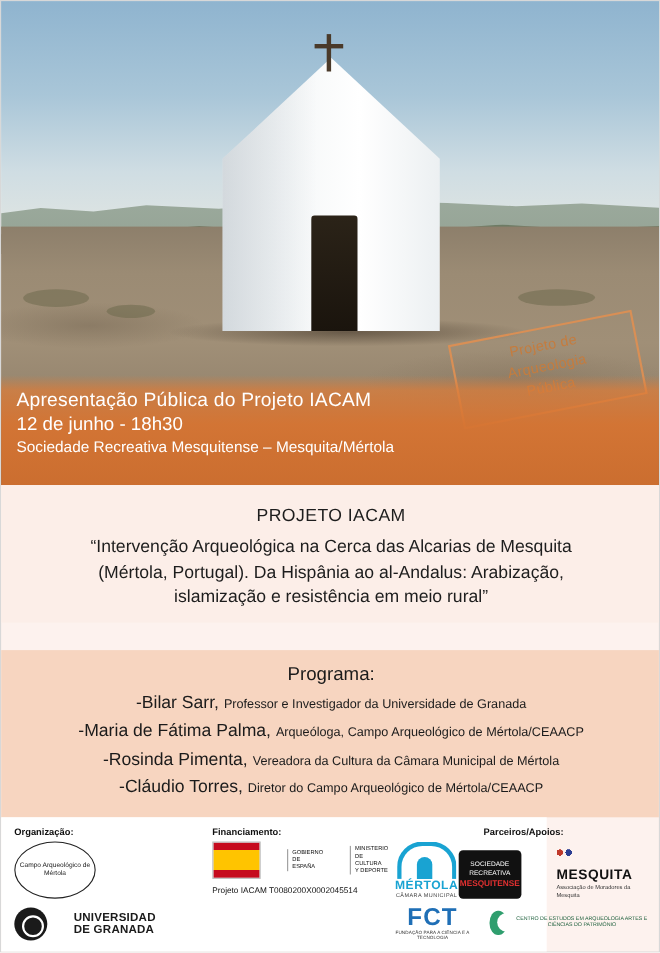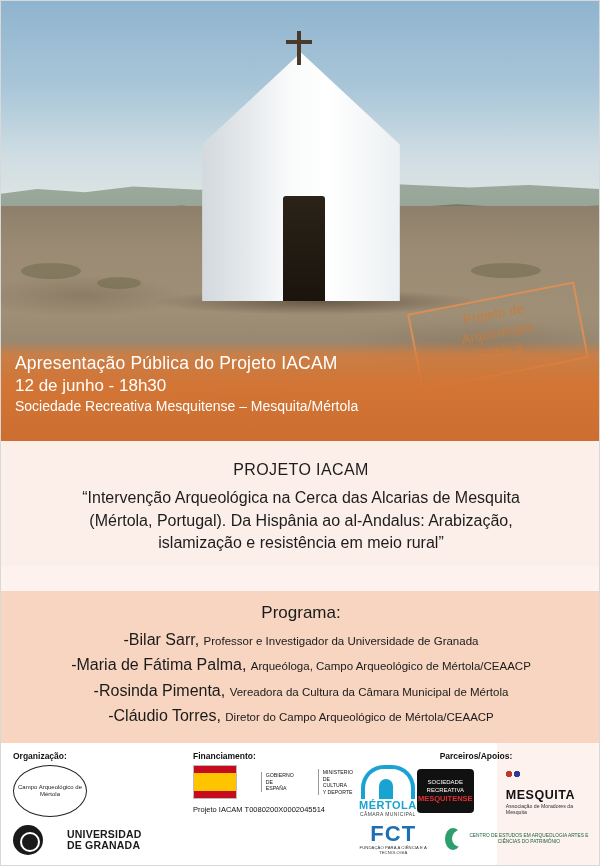--- a/index.html
+++ b/index.html
@@ -330,21 +330,21 @@
   .cm-crescent {
     width: 22px; height: 22px; border-radius: 50%;
     background: #2f9e6e; position: relative;
   }
   .cm-crescent:after {
     content: ""; position: absolute; left: 7px; top: 2px;
     width: 17px; height: 17px; border-radius: 50%; background: #fff;
   }
   .cm-text { font-size: 4.8px; color: #1b5e3a; line-height: 1.3; }
 
-  .par-row-1 { display: flex; align-items: center; justify-content: center; }
+  .par-row-1 { display: flex; align-items: flex-end; justify-content: center; }
   .par-row-2 { display: flex; align-items: center; justify-content: space-between; gap: 18px; margin-top: 6px; }
 </style>
 </head>
 <body>
 
 <div class="poster">
 
   <div class="photo">
     <div class="sky"></div>
     <div class="hills-far"></div>

